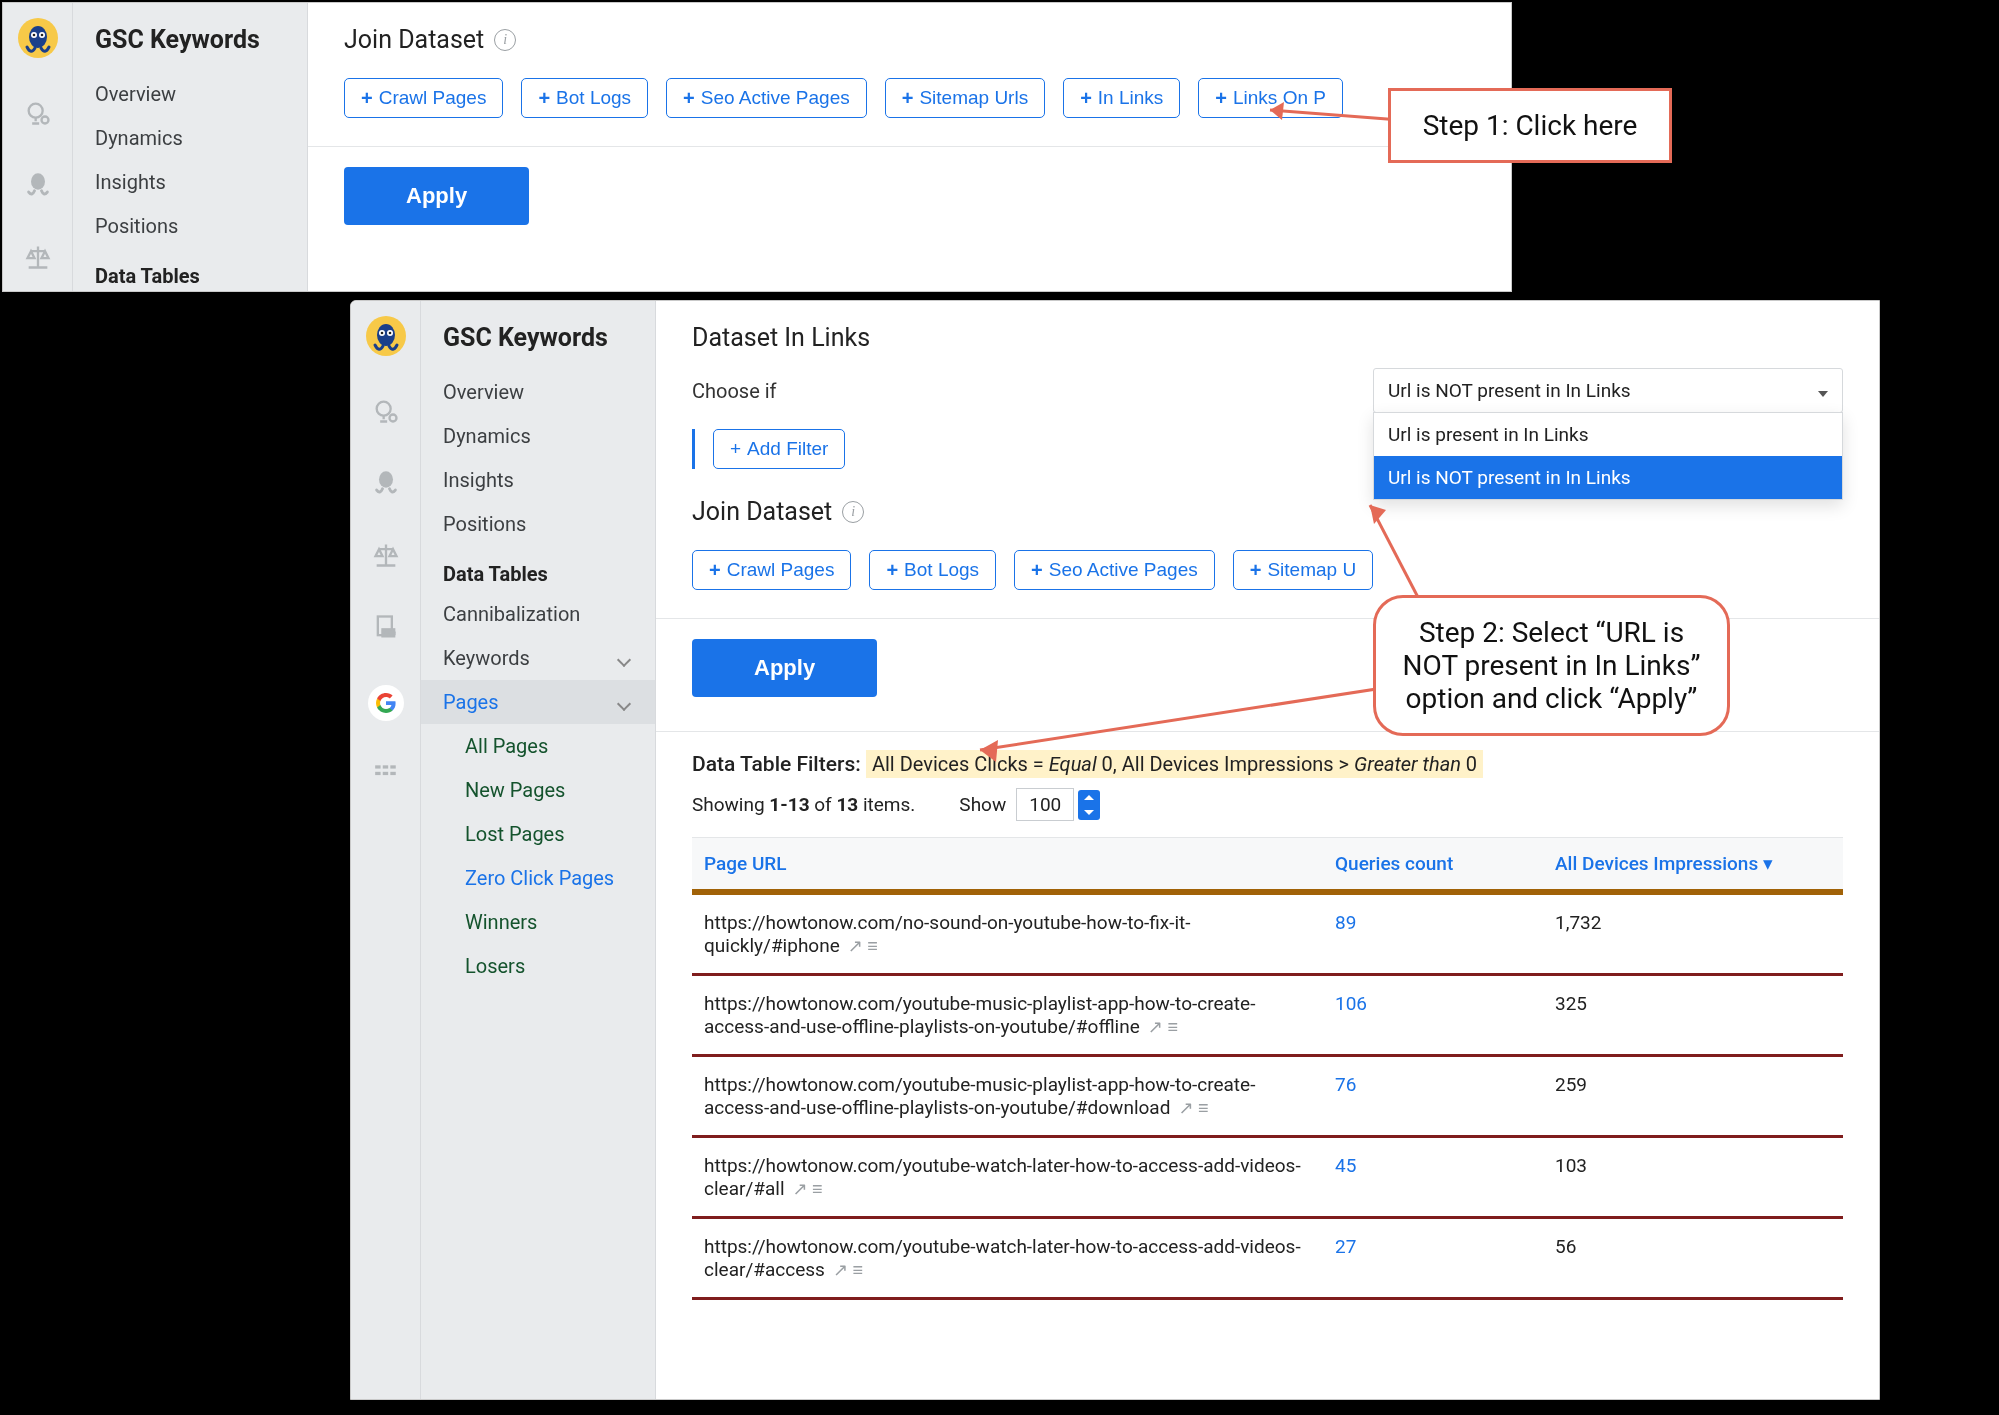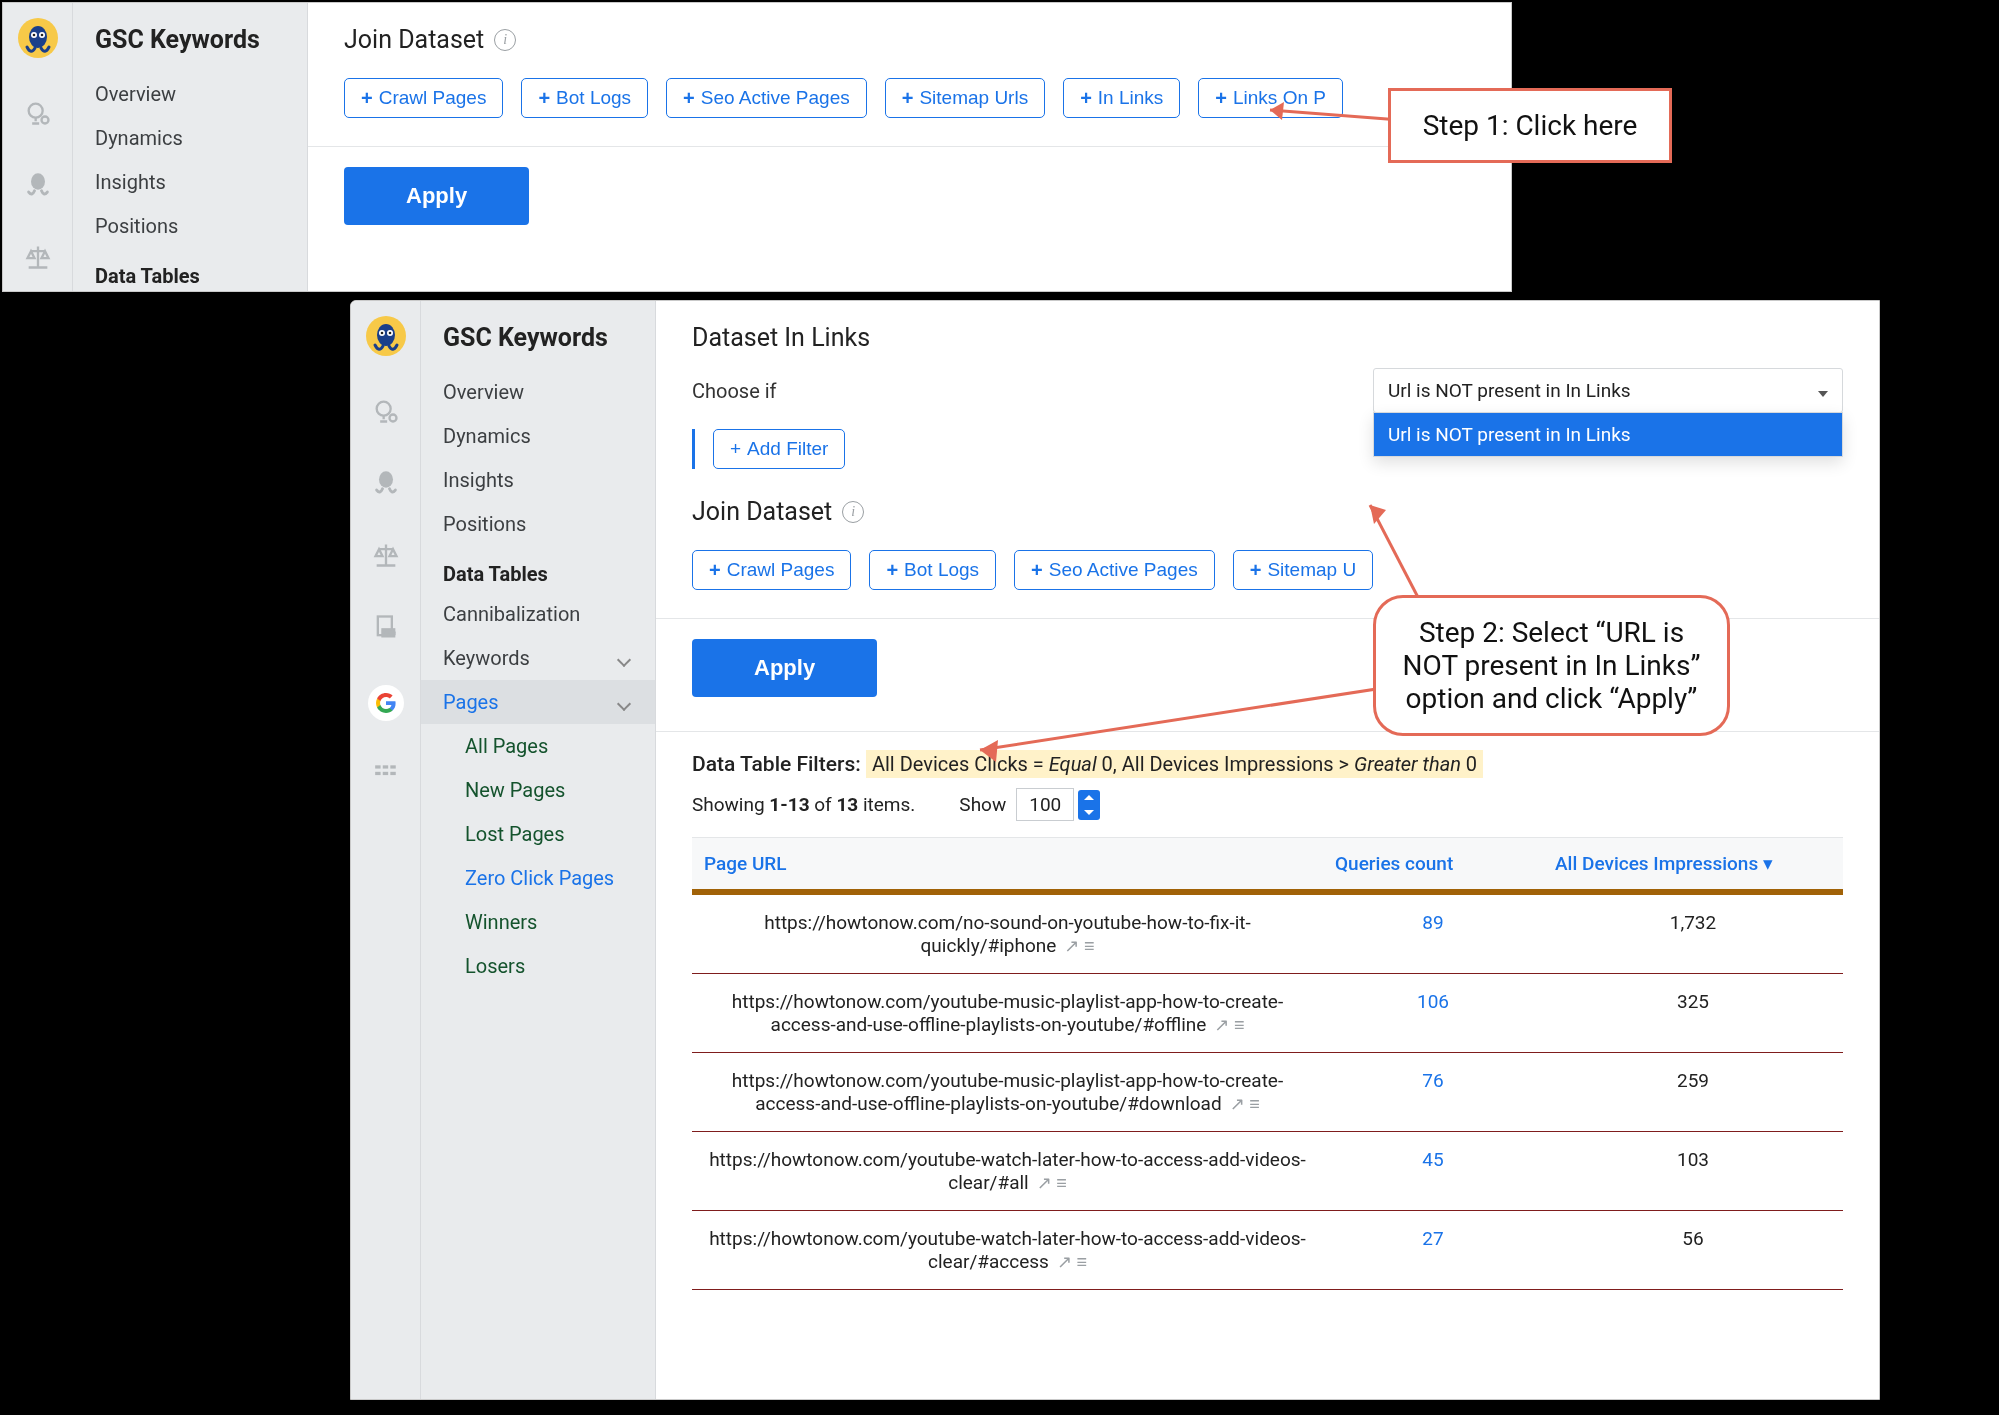--- a/index.html
+++ b/index.html
@@ -114,21 +114,21 @@
   .show-select .stepper { width:22px; height:30px; background:#1a73e8; border-radius:3px; margin-left:4px; position:relative; }
   .show-select .stepper::before, .show-select .stepper::after {
     content:""; position:absolute; left:50%; transform:translateX(-50%);
     width:0;height:0;border-left:5px solid transparent;border-right:5px solid transparent;
   }
   .show-select .stepper::before { top:5px; border-bottom:5px solid #fff; }
   .show-select .stepper::after  { bottom:5px; border-top:5px solid #fff; }
 
   .data-table { width:100%; border-collapse:collapse; font-size:19px; }
   .data-table thead th { text-align:left; color:#1a73e8; font-weight:500; padding:14px 12px; background:#f7f8f9; border-top:1px solid #e4e6e8; border-bottom:6px solid #a16207;}
-  .data-table tbody td { padding:16px 12px; border-bottom:1px solid #7f1d1d; vertical-align:top;text-align:center;}
+  .data-table tbody td { padding:16px 12px; border-bottom:3px solid #7f1d1d; vertical-align:top;}
   .url-cell { color:#222; max-width:720px; }
   .url-icons { color:#9a9fa3; margin-left:8px; font-size:18px; white-space:nowrap;}
   .count-link { color:#1a73e8; }
   .imp-cell { color:#222; }
 
   
   .callout {
     position:absolute;
     border:3px solid #e46a57;
     background:#fff;
@@ -352,20 +352,21 @@
       <div class="section-title" style="font-weight:400">Dataset In Links</div>
 
       <div class="choose-row">
         <span class="choose-label">Choose if</span>
         <div style="position:relative;">
           <div class="select-box">
             <span>Url is NOT present in In Links</span>
             <span class="caret"></span>
           </div>
           <div class="dropdown" style="top:44px; right:0;">
+            <div class="dropdown-option">Url is present in In Links</div>
             <div class="dropdown-option selected">Url is NOT present in In Links</div>
           </div>
         </div>
       </div>
 
       <div class="filter-line">
         <button class="add-filter-btn">
           <span class="plus">+</span>
           <span>Add Filter</span>
         </button>

